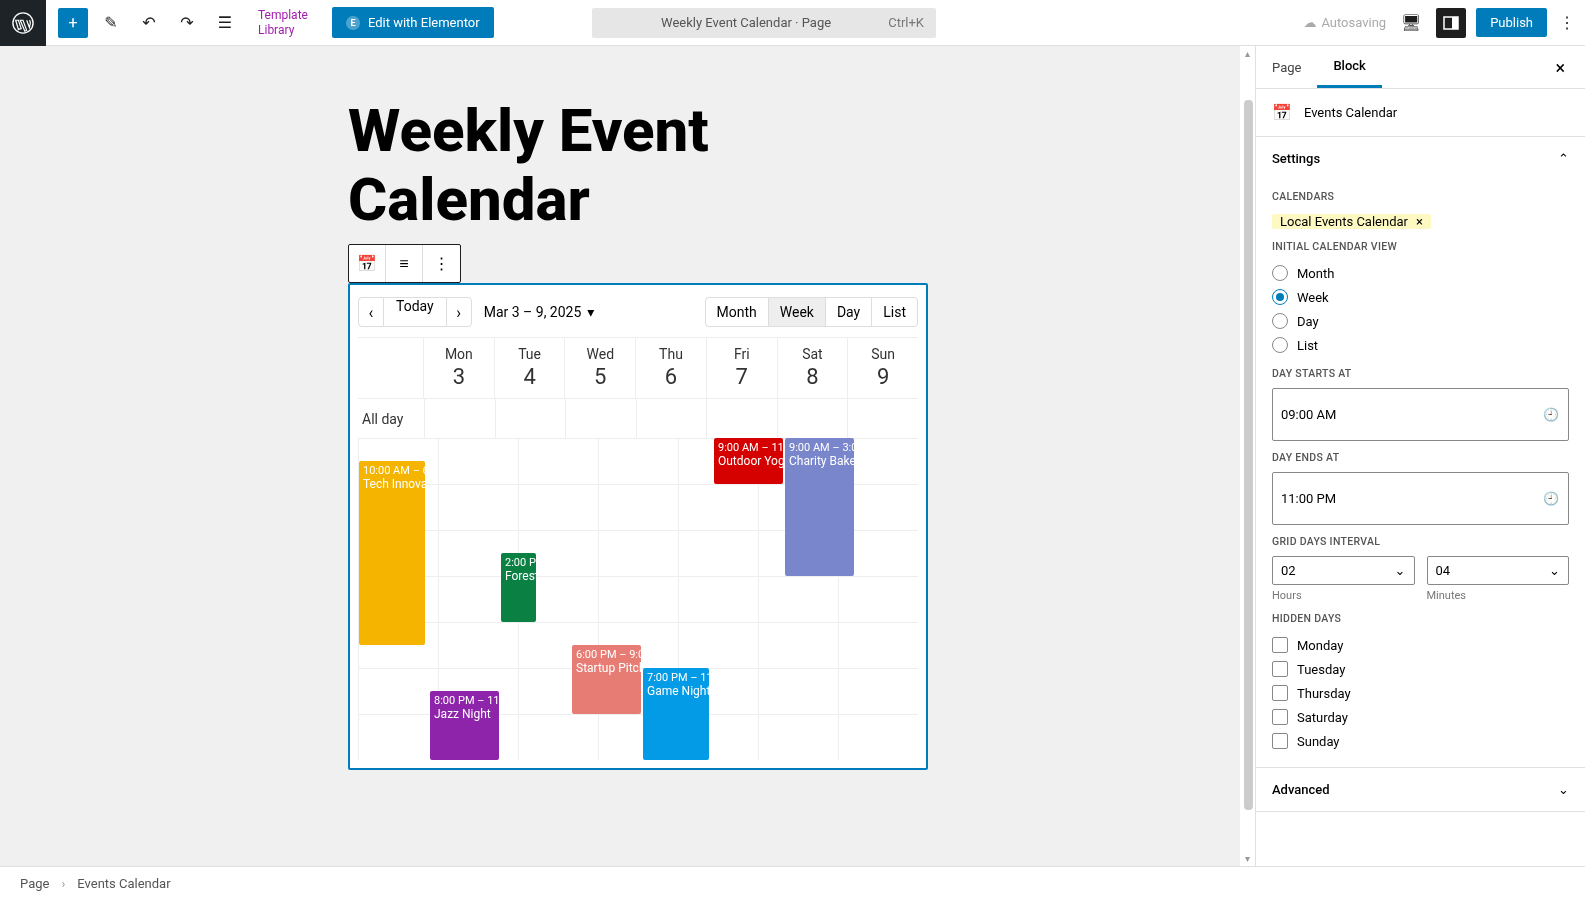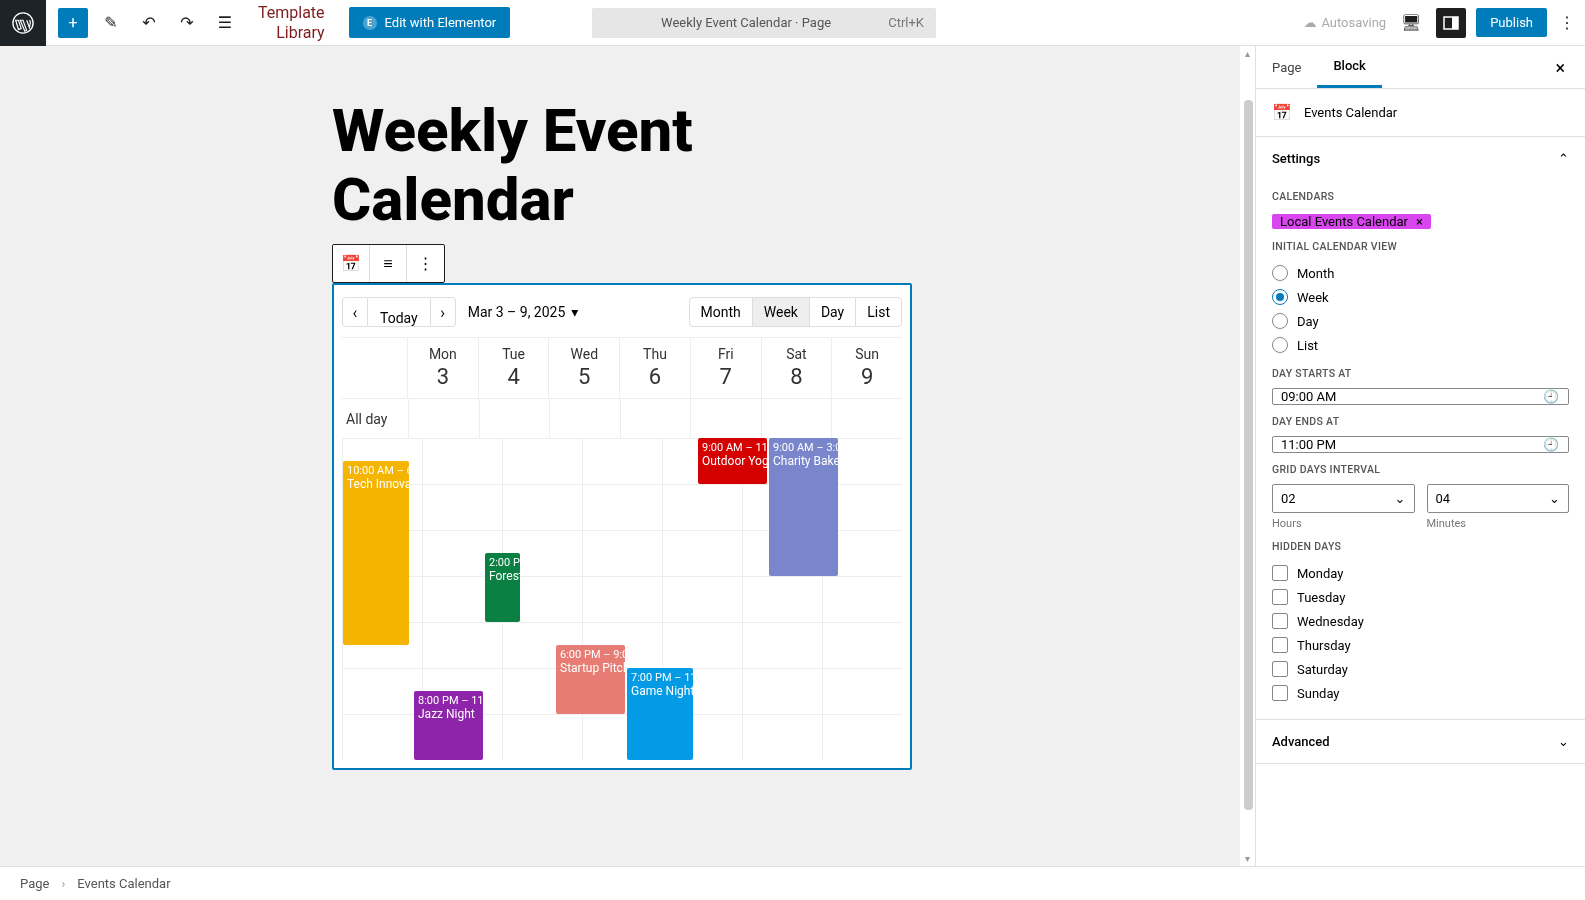--- a/index.html
+++ b/index.html
@@ -4,49 +4,49 @@
 <style>
 * { box-sizing: border-box; margin: 0; padding: 0; font-family: -apple-system, BlinkMacSystemFont, "Segoe UI", Roboto, sans-serif; }
 body { background: #f0f0f0; height: 900px; width: 1585px; overflow: hidden; position: relative; }
 
 
 .top-toolbar { position: absolute; top: 0; left: 0; right: 0; height: 46px; background: #fff; display: flex; align-items: center; border-bottom: 1px solid #e0e0e0; }
 .wp-logo { width: 46px; height: 46px; background: #1d2327; display: flex; align-items: center; justify-content: center; }
 .wp-logo svg { width: 22px; height: 22px; }
 .add-block { width: 30px; height: 30px; margin-left: 12px; background: #007cba; border-radius: 2px; display: flex; align-items: center; justify-content: center; color: #fff; cursor: pointer; }
 .tool-icon-btn { width: 30px; height: 30px; margin-left: 8px; display: flex; align-items: center; justify-content: center; color: #1e1e1e; cursor: pointer; }
-.template-lib { margin-left: 18px; font-size: 16px; color: #7f1d1d; text-align: right; line-height: 1.2; cursor: pointer; }
+.template-lib { margin-left: 18px; font-size: 12px; color: #a21caf; text-align: left; line-height: 1.2; cursor: pointer; }
 .elementor-btn { margin-left: 24px; background: #007cba; color: #fff; padding: 8px 14px; border-radius: 2px; font-size: 13px; display: flex; align-items: center; gap: 8px; cursor: pointer; }
 .elementor-btn .e-icon { width: 14px; height: 14px; background: rgba(255,255,255,0.3); border-radius: 50%; display: flex; align-items: center; justify-content: center; font-size: 9px; font-weight: bold; }
 .page-title-pill { position: absolute; left: 592px; width: 344px; height: 30px; background: #e6e6e6; border-radius: 2px; display: flex; align-items: center; padding: 0 12px; font-size: 13px; color: #555; }
 .page-title-pill .title { flex: 1; text-align: center; }
 .page-title-pill .shortcut { color: #777; }
 .top-right { position: absolute; right: 8px; display: flex; align-items: center; gap: 10px; }
 .autosaving { color: #aaa; font-size: 13px; display: flex; align-items: center; gap: 5px; }
 .device-icon { width: 30px; height: 30px; display: flex; align-items: center; justify-content: center; color: #1e1e1e; cursor: pointer; }
 .sidebar-toggle { width: 30px; height: 30px; background: #1e1e1e; color: #fff; display: flex; align-items: center; justify-content: center; border-radius: 2px; cursor: pointer; }
 .publish-btn { background: #007cba; color: #fff; padding: 7px 14px; border-radius: 2px; font-size: 13px; cursor: pointer; }
 .more-icon { width: 20px; display: flex; align-items: center; justify-content: center; color: #1e1e1e; cursor: pointer; }
 
 
 .editor-canvas { position: absolute; top: 46px; left: 0; right: 330px; bottom: 34px; background: #f0f0f0; overflow: auto; }
 .scroll-rail { position: absolute; right: 0; top: 0; bottom: 0; width: 15px; background: #fff; }
 .scroll-thumb { position: absolute; right: 2px; top: 54px; width: 9px; height: 710px; background: #ccc; border-radius: 4px; }
 .scroll-arrow { position: absolute; left: 50%; transform: translateX(-50%); font-size: 10px; color: #999; }
-.page-content { padding: 50px 0; }
+.page-content { padding: 50px 16px; }
 .page-heading { font-size: 60px; font-weight: 800; color: #000; margin-left: 332px; line-height: 1.15; margin-bottom: 10px; }
 
 .block-toolbar { margin-left: 332px; display: inline-flex; border: 1px solid #1e1e1e; background: #fff; border-radius: 2px; }
 .block-toolbar > div { width: 37px; height: 37px; display: flex; align-items: center; justify-content: center; border-right: 1px solid #ddd; cursor: pointer; }
 .block-toolbar > div:last-child { border-right: none; }
 
 .calendar-block { margin-left: 332px; margin-top: 0; width: 580px; border: 2px solid #007cba; background: #fff; border-radius: 2px; padding: 8px; }
 .cal-header { display: flex; align-items: center; padding: 4px 0 10px; }
 .nav-btn { width: 26px; height: 30px; border: 1px solid #ddd; display: flex; align-items: center; justify-content: center; cursor: pointer; border-radius: 4px; }
-.today-btn { height: 30px; padding: 0 12px; border: 1px solid #ddd; border-left: none; border-right: none; display: flex; align-items: flex-end; font-size: 14px; cursor: pointer; }
+.today-btn { height: 30px; padding: 0 12px; border: 1px solid #ddd; border-left: none; border-right: none; display: flex; align-items: flex-start; font-size: 14px; cursor: pointer; }
 .nav-btn.prev { border-radius: 4px 0 0 4px; }
 .nav-btn.next { border-radius: 0 4px 4px 0; }
 .date-range { margin-left: 12px; font-size: 14px; display: flex; align-items: center; gap: 6px; cursor: pointer; }
 .view-tabs { margin-left: auto; display: flex; }
 .view-tab { height: 30px; padding: 0 11px; border: 1px solid #ddd; display: flex; align-items: center; font-size: 14px; cursor: pointer; margin-left: -1px; }
 .view-tab:first-child { border-radius: 4px 0 0 4px; }
 .view-tab:last-child { border-radius: 0 4px 4px 0; }
 .view-tab.active { background: #eee; }
 
 .cal-grid { position: relative; border-top: 1px solid #eee; }
@@ -76,27 +76,27 @@
 .sidebar-tabs { display: flex; align-items: center; border-bottom: 1px solid #e0e0e0; }
 .sidebar-tab { padding: 12px 16px; font-size: 13px; cursor: pointer; color: #444; }
 .sidebar-tab.active { border-bottom: 3px solid #007cba; font-weight: 500; color: #000; }
 .sidebar-close { margin-left: auto; padding: 0 20px; font-size: 18px; cursor: pointer; }
 .block-card { display: flex; align-items: center; padding: 14px 16px; gap: 12px; border-bottom: 1px solid #e0e0e0; }
 .block-card-title { font-size: 13px; }
 .panel { border-bottom: 1px solid #e0e0e0; }
 .panel-header { display: flex; align-items: center; justify-content: space-between; padding: 14px 16px; font-size: 13px; font-weight: 500; cursor: pointer; }
 .panel-body { padding: 0 16px 14px; }
 .group-label { font-size: 10.5px; font-weight: 500; color: #555; margin: 10px 0 8px; letter-spacing: 0.3px; }
-.pill { display: inline-flex; background: #d946ef; padding: 0 8px; font-size: 13px; border-radius: 2px; gap: 8px; }
+.pill { display: inline-flex; background: #fef9c3; padding: 0 8px; font-size: 13px; border-radius: 2px; gap: 8px; }
 .radio-row, .check-row { display: flex; align-items: center; gap: 9px; font-size: 13px; padding: 4px 0; cursor: pointer; }
 .radio { width: 16px; height: 16px; border: 1.5px solid #888; border-radius: 50%; display: flex; align-items: center; justify-content: center; }
 .radio.checked { border-color: #007cba; }
 .radio.checked::after { content: ''; width: 8px; height: 8px; background: #007cba; border-radius: 50%; }
 .checkbox { width: 16px; height: 16px; border: 1.5px solid #888; border-radius: 2px; }
-.input-field { width: 100%; border: 1px solid #888; padding: 0 8px; font-size: 13px; border-radius: 2px; display: flex; align-items: center; justify-content: space-between; cursor: pointer; }
+.input-field { width: 100%; border: 1px solid #888; padding: 18px 8px; font-size: 13px; border-radius: 2px; display: flex; align-items: center; justify-content: space-between; cursor: pointer; }
 .select-row { display: flex; gap: 12px; }
 .select-col { flex: 1; }
 .select-field { width: 100%; border: 1px solid #888; padding: 6px 8px; font-size: 13px; border-radius: 2px; display: flex; align-items: center; justify-content: space-between; cursor: pointer; }
 .select-sub { font-size: 11px; color: #777; margin-top: 4px; }
 
 
 .footer-bar { position: absolute; bottom: 0; left: 0; right: 0; height: 34px; background: #fff; border-top: 1px solid #e0e0e0; display: flex; align-items: center; padding: 0 20px; font-size: 13px; color: #555; gap: 12px; }
 .footer-bar .crumb-sep { color: #999; }
 </style>
 </head>
@@ -430,24 +430,20 @@
       <div class="check-row">
           <div class="checkbox"></div>
           <span>Monday</span>
         </div>
       <div class="check-row">
           <div class="checkbox"></div>
           <span>Tuesday</span>
         </div>
       <div class="check-row">
           <div class="checkbox"></div>
-          <span>Wednesday</span>
-        </div>
-      <div class="check-row">
-          <div class="checkbox"></div>
           <span>Thursday</span>
         </div>
       <div class="check-row">
           <div class="checkbox"></div>
           <span>Saturday</span>
         </div>
       <div class="check-row">
           <div class="checkbox"></div>
           <span>Sunday</span>
         </div>

